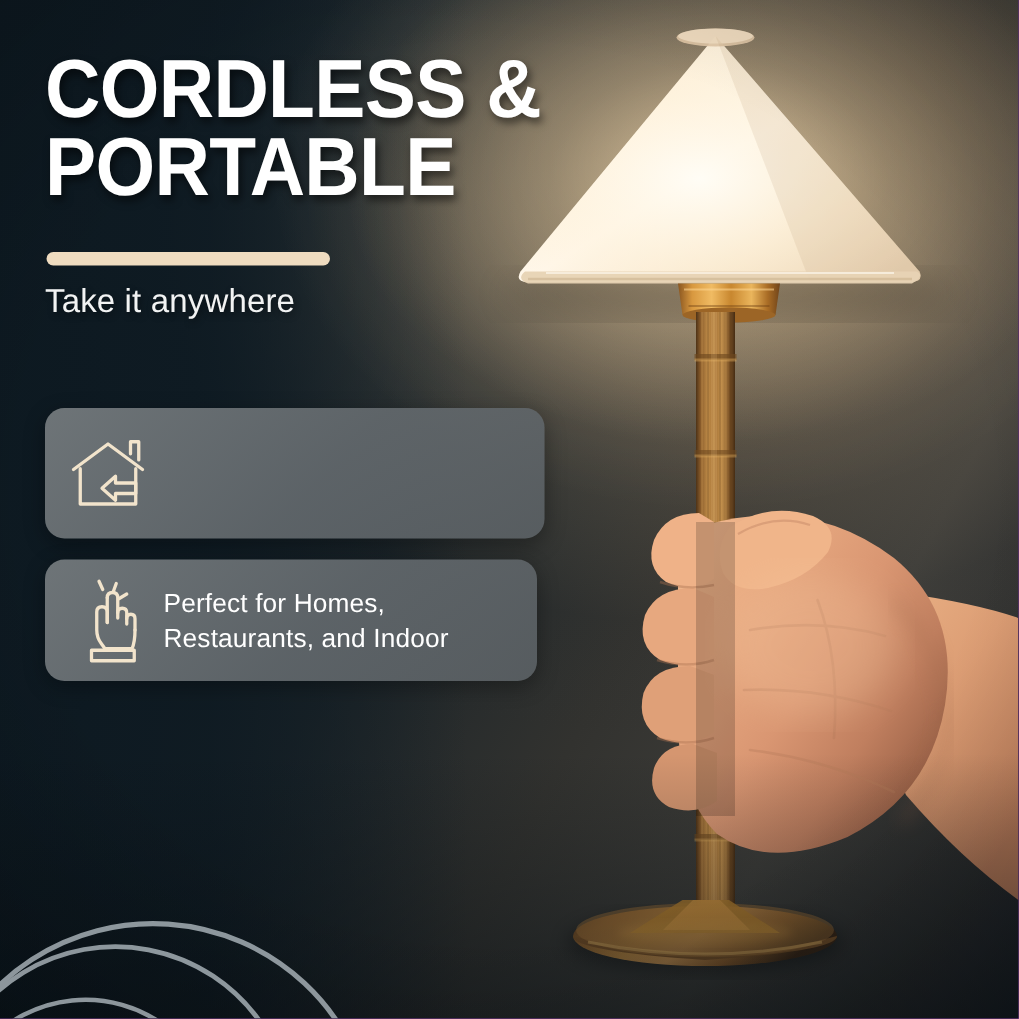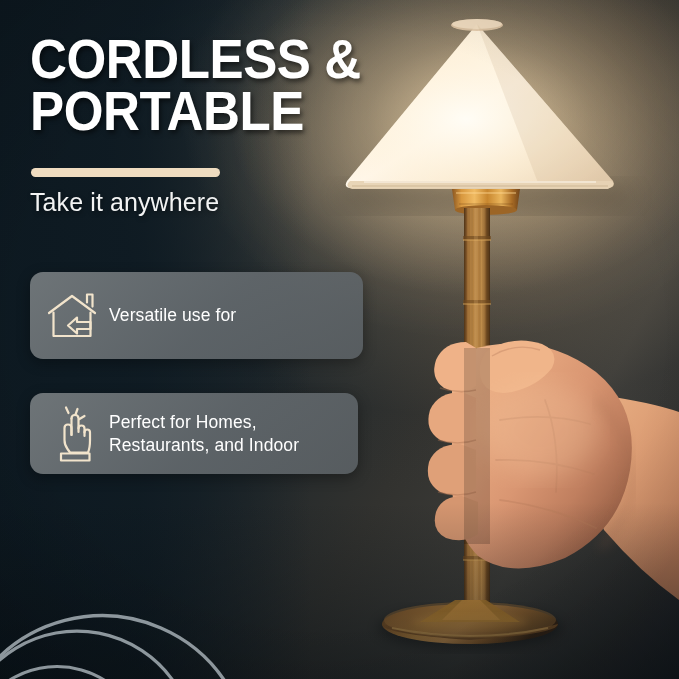--- a/index.html
+++ b/index.html
@@ -83,37 +83,37 @@
     height: 9px;
     border-radius: 5px;
     background: #efdcc0;
   }
 
   .subhead {
     position: absolute;
     left: 30px;
     top: 188px;
     color: #f2f3f3;
-    font-size: 25px;
+    font-size: 22px;
     letter-spacing: 0.1px;
     text-shadow: 1px 2px 5px rgba(0,0,0,0.45);
   }
 
   
   .card {
     position: absolute;
     display: flex;
     align-items: center;
     border-radius: 13px;
     background: linear-gradient(135deg, rgba(118,124,127,0.92) 0%, rgba(100,106,110,0.90) 55%, rgba(92,98,102,0.88) 100%);
     box-shadow: 0 4px 14px rgba(0,0,0,0.32);
     box-sizing: border-box;
   }
   .card-1 { left: 30px; top: 272px; width: 333px; height: 87px; padding: 0 12px 0 14px; }
-  .card-2 { left: 30px; top: 393px; width: 328px; height: 81px; padding: 0 12px 0 14px; }
+  .card-2 { left: 30px; top: 373px; width: 328px; height: 81px; padding: 0 12px 0 14px; }
 
   .card-icon {
     flex: 0 0 auto;
     width: 56px;
     height: 56px;
     margin-right: 9px;
     display: flex;
     align-items: center;
     justify-content: center;
   }
@@ -328,21 +328,20 @@
       <svg viewBox="0 0 56 56" width="56" height="56">
         <g fill="none" stroke="#f2e4cc" stroke-width="2.2" stroke-linecap="round" stroke-linejoin="round">
           <path d="M 5 25 L 28 8 L 51 25"></path>
           <path d="M 43 14.5 L 43 6.5 L 48.5 6.5 L 48.5 18.6"></path>
           <path d="M 9.5 24.5 L 9.5 48 L 46.5 48 L 46.5 24.5"></path>
           <path d="M 33 29.5 L 24 37.5 L 33 45.5 L 33 41 L 46.5 41 L 46.5 34 L 33 34 Z"></path>
         </g>
       </svg>
     </span>
     <span class="card-text">
-      <span class="l">Versatile use for</span>
     </span>
   </div>
 
   <div class="card card-2">
     <span class="card-icon">
       <svg viewBox="0 0 56 56" width="56" height="56">
         <g fill="none" stroke="#f2e4cc" stroke-width="2.2" stroke-linecap="round" stroke-linejoin="round">
           <path d="M 24.5 7 L 22 1.5"></path>
           <path d="M 31.5 8.5 L 33.5 3"></path>
           <path d="M 35.5 13 L 40.5 10"></path>

